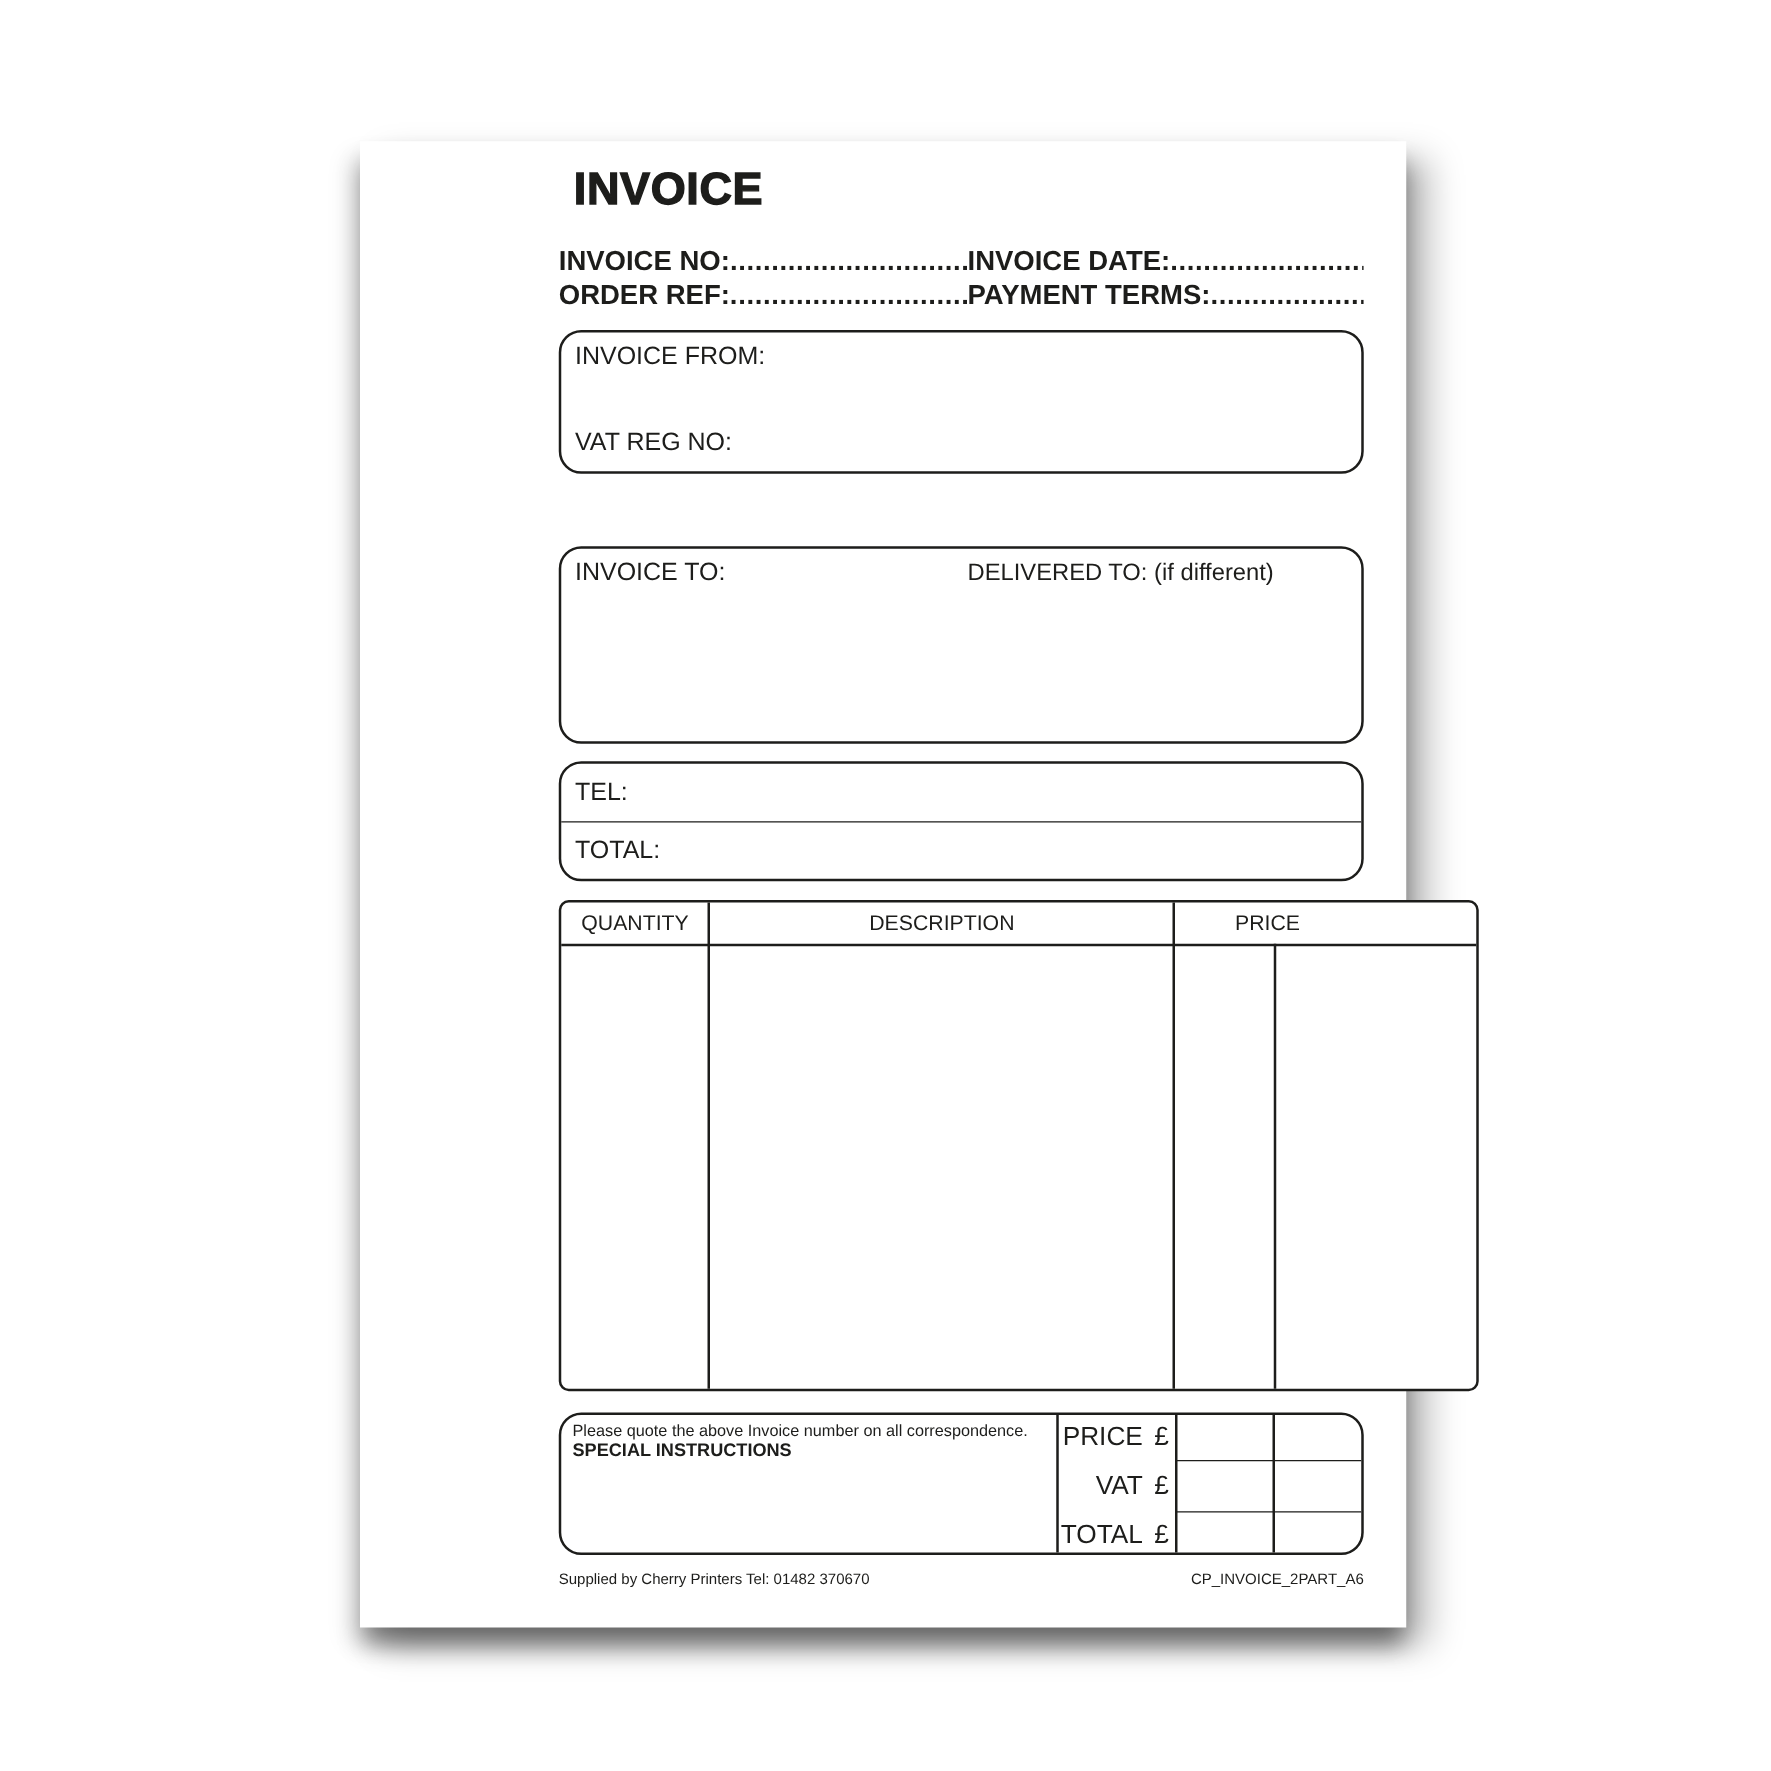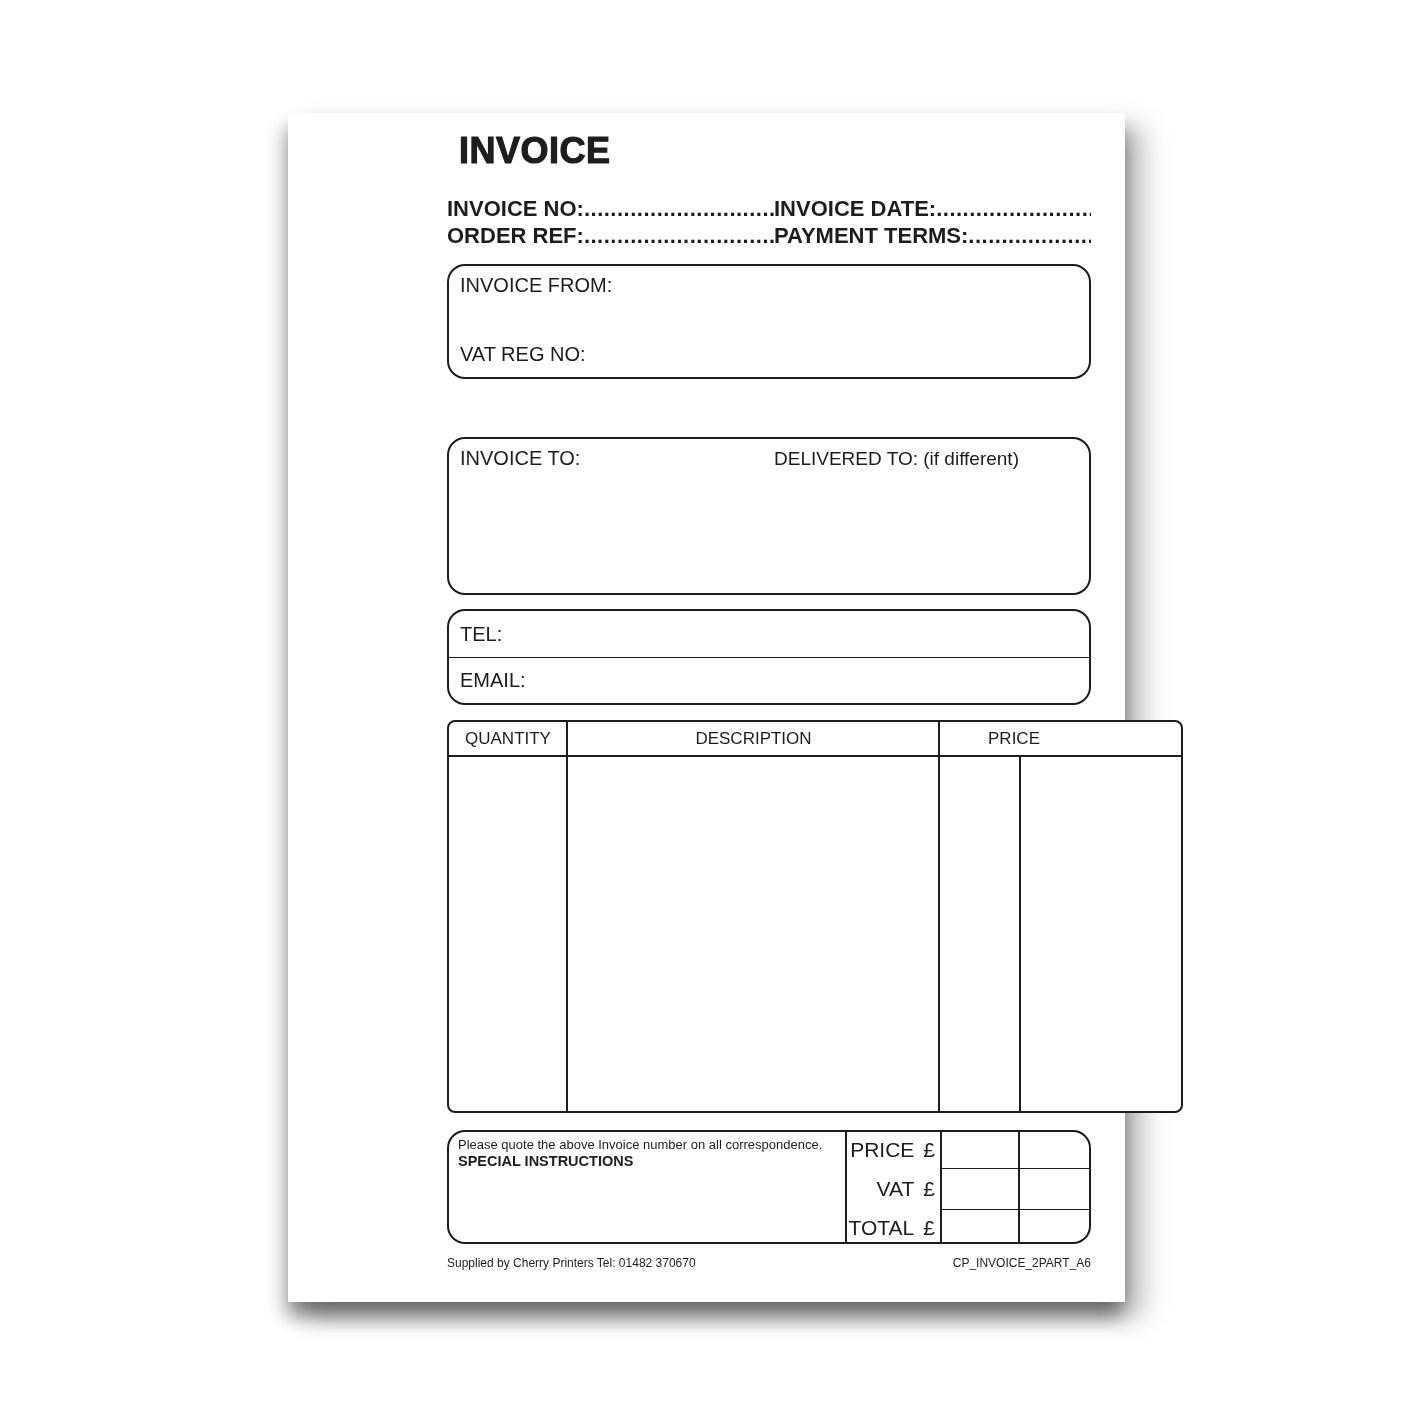--- a/index.html
+++ b/index.html
@@ -187,21 +187,21 @@
         <span class="box-label lbl-invoice-to">INVOICE TO:</span>
         <span class="box-label lbl-delivered">DELIVERED TO: (if different)</span>
       </div>
 
       <div class="rbox box-contact">
         <div class="contact-half contact-tel">
           <span>TEL:</span>
         </div>
         <div class="contact-divider"></div>
         <div class="contact-half contact-email">
-          <span>EMAIL:</span>
+          <span>TOTAL:</span>
         </div>
       </div>
 
       <div class="items-table">
         <div class="col-header col-h-qty">QUANTITY</div>
         <div class="col-header col-h-desc">DESCRIPTION</div>
         <div class="col-header col-h-price">PRICE</div>
         <div class="thead-underline"></div>
         <div class="vline v-qty"></div>
         <div class="vline v-price"></div>

